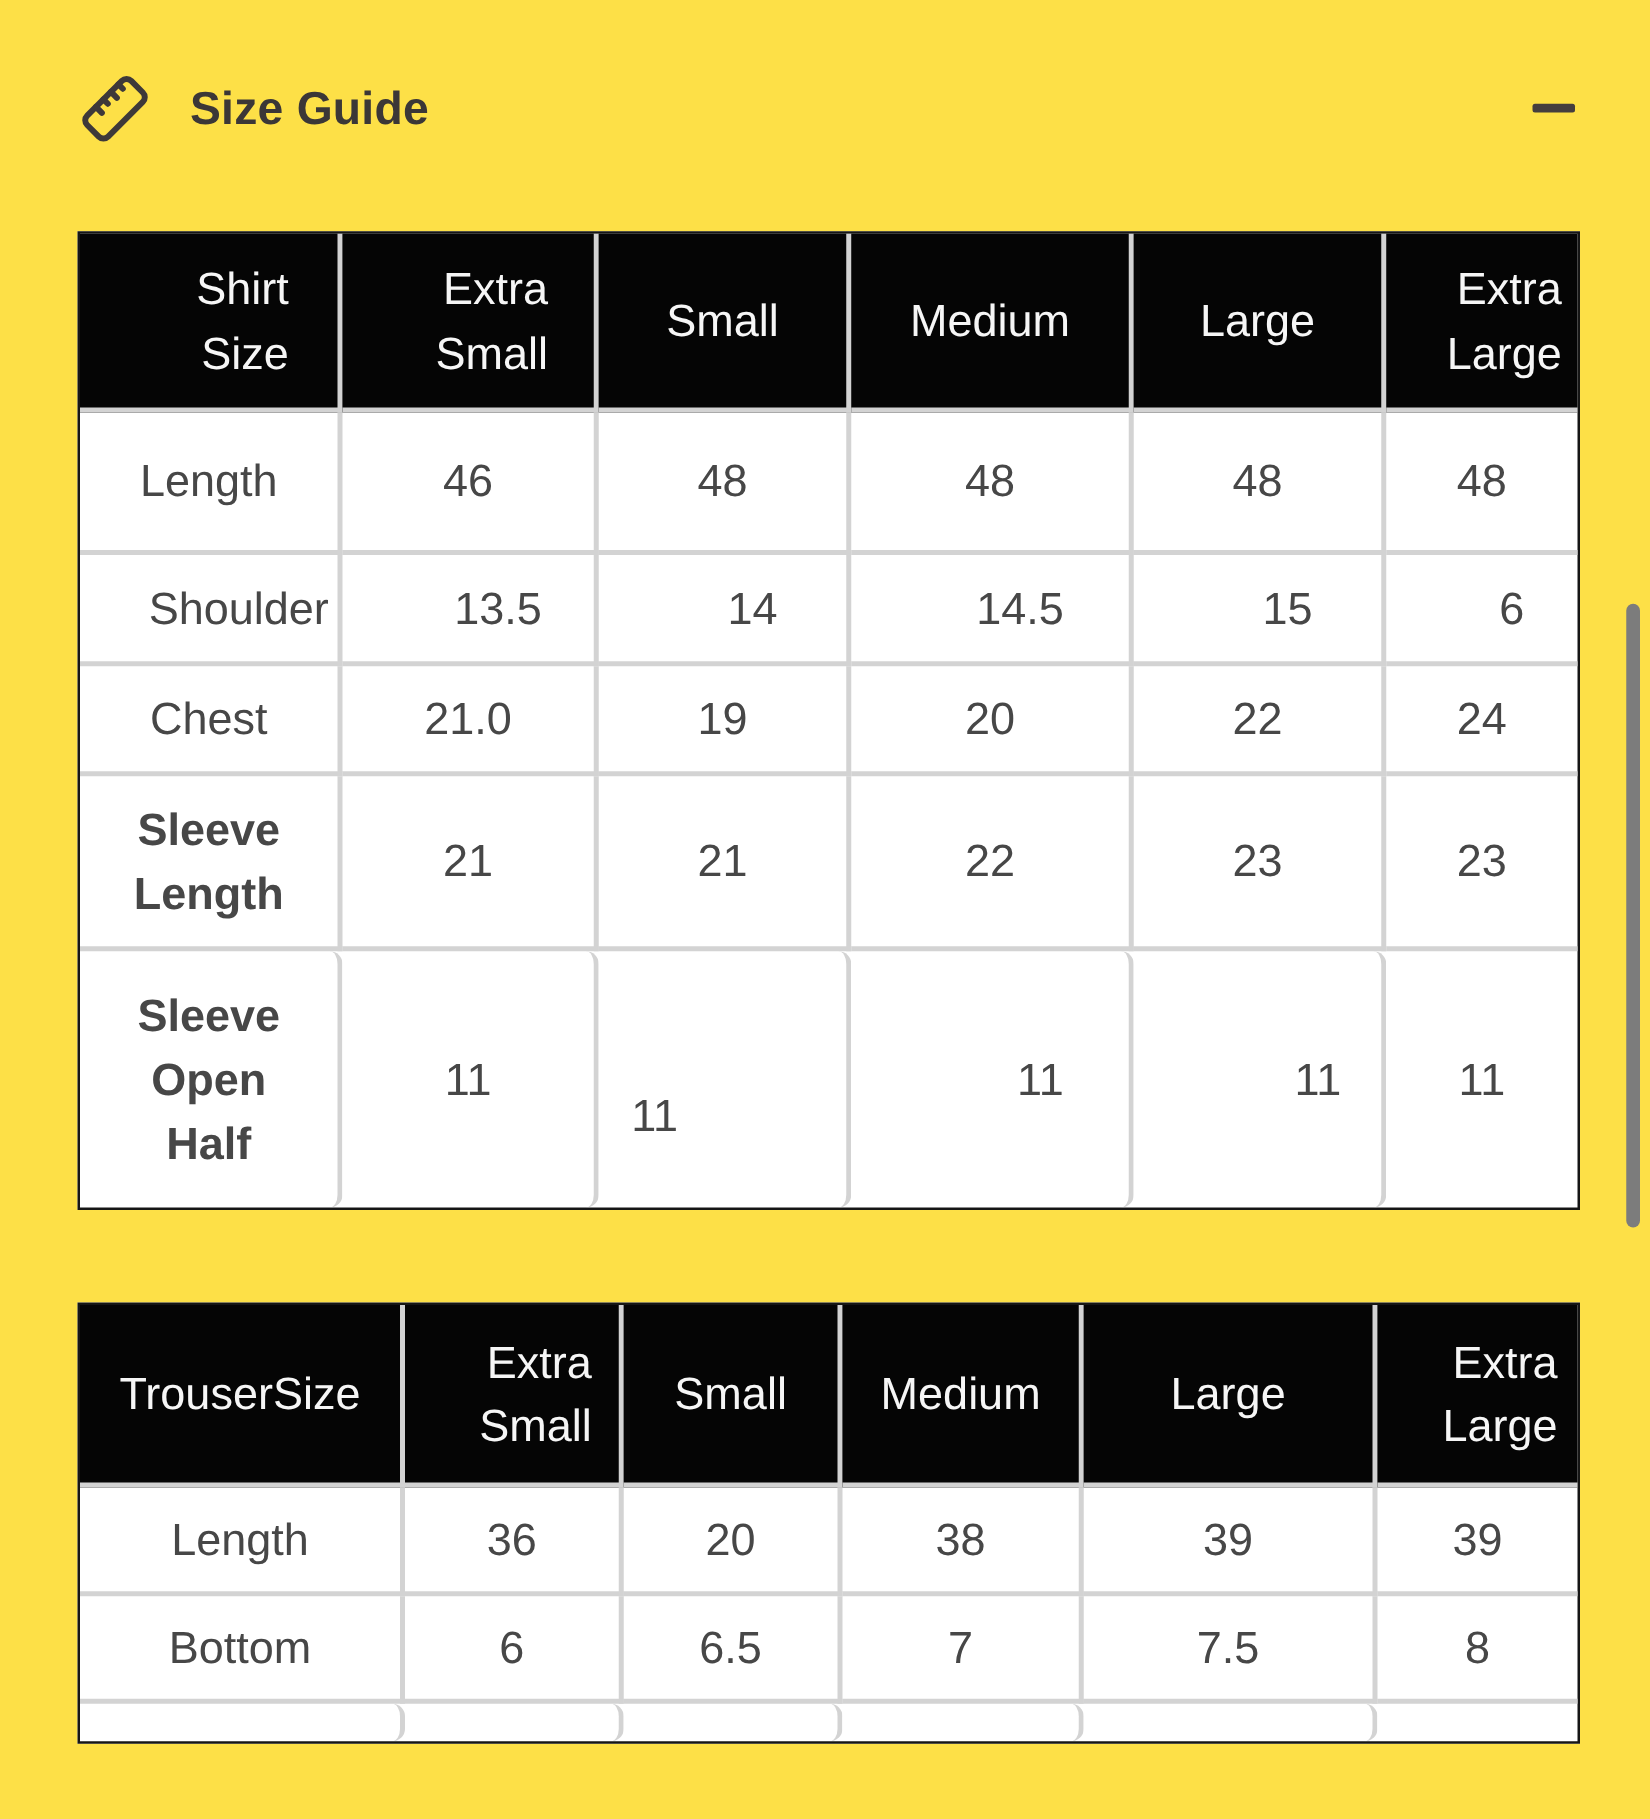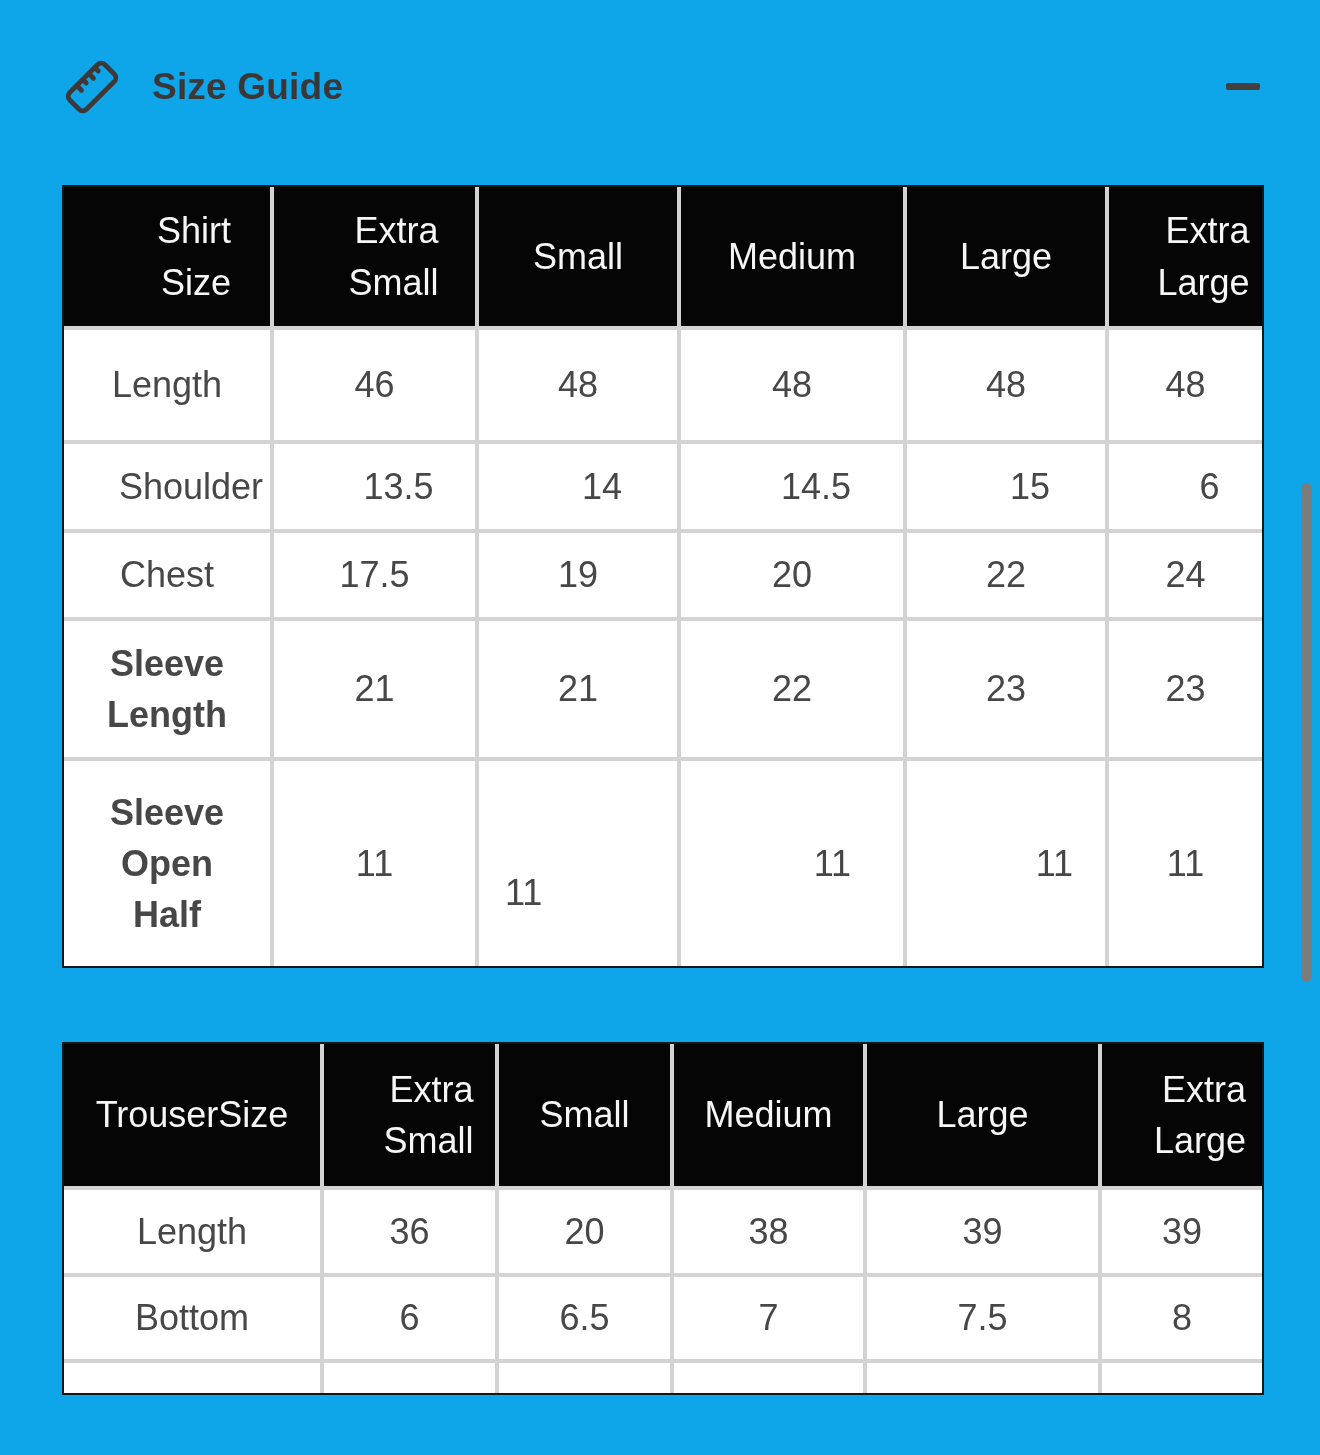--- a/index.html
+++ b/index.html
@@ -1,37 +1,37 @@
 <!DOCTYPE html>
 <html><head>
 <meta charset="utf-8">
 <style>
   * { margin: 0; padding: 0; box-sizing: border-box; }
   html, body { width: 1320px; height: 1455px; background: #ffffff;
     font-family: "Liberation Sans", sans-serif; overflow: hidden; }
-  .page { position: relative; width: 1320px; height: 1455px; background: #0ea5e9; }
+  .page { position: relative; width: 1320px; height: 1455px; background: #fde047; }
 
   
   .titlebar { position: absolute; left: 62px; top: 52px; right: 60px; height: 70px;
     display: flex; align-items: center; gap: 30px; }
   .titlebar .icon { width: 60px; height: 60px; display: inline-flex;
     align-items: center; justify-content: center; }
   h1.title { font-size: 37px; font-weight: 600; color: #3b3737; letter-spacing: 0.2px; }
   .collapse { position: absolute; right: 0px; top: 14px; width: 48px; height: 40px;
     display: flex; align-items: center; justify-content: flex-end; cursor: pointer; }
   .minus { display: block; width: 34px; height: 7px; background: #453e3e; border-radius: 2px; }
 
   
   table { position: absolute; left: 62px; width: 1198px; table-layout: fixed;
     border-collapse: separate; border-spacing: 0; background: #fff;
     border: 2px solid #161616; font-size: 36px; }
   th, td { border-right: 4px solid #d3d3d3; border-bottom: 4px solid #d3d3d3;
     text-align: center; vertical-align: middle; overflow: hidden; }
   th:last-child, td:last-child { border-right: none; }
-  tr:last-child td { border-bottom: none; }
+  tr:last-child td { border-bottom: none; border-radius: 10px; }
   thead th { background: #050505; color: #f6f6f6; font-weight: 400; line-height: 1.42; }
   tbody td { color: #474747; line-height: 1.42; }
   .wrap { display: inline-block; max-width: 128px; text-align: right; }
   .wrap3 { display: inline-block; max-width: 122px; font-weight: bold; }
 
   
   .shirt { top: 185px; }
   .shirt thead th { height: 143px; }
   .shirt tr.r1 td { height: 114px; }
   .shirt tr.r2 td { height: 89px; padding-left: 48px; }
@@ -106,21 +106,21 @@
       <tr class="r2">
         <td>Shoulder</td>
         <td>13.5</td>
         <td>14</td>
         <td>14.5</td>
         <td>15</td>
         <td>6</td>
       </tr>
       <tr class="r3">
         <td>Chest</td>
-        <td>17.5</td>
+        <td>21.0</td>
         <td>19</td>
         <td>20</td>
         <td>22</td>
         <td>24</td>
       </tr>
       <tr class="r4">
         <td><span class="wrap3">Sleeve Length</span></td>
         <td>21</td>
         <td>21</td>
         <td>22</td>

